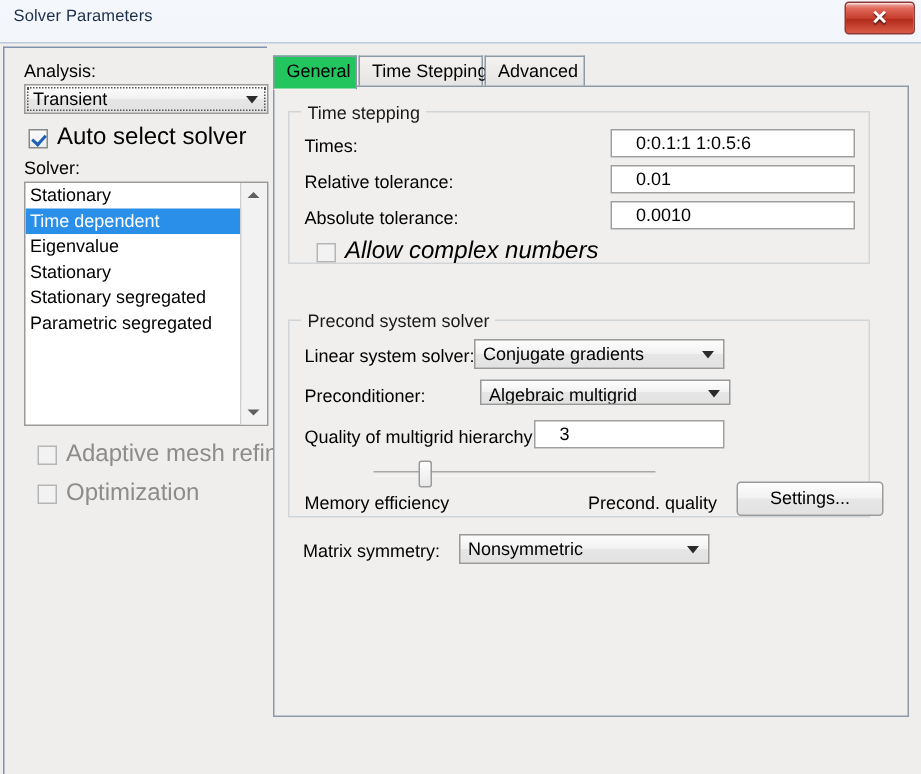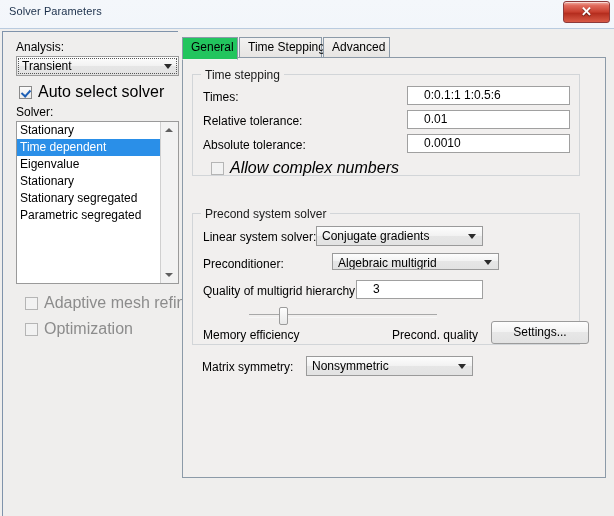--- a/index.html
+++ b/index.html
@@ -424,21 +424,21 @@
         <div class="group" style="left:9px; top:155px; width:388px; height:132px;">
           <div class="group-title">Precond system solver</div>
 
           <div class="lbl" style="left:10px; top:16px;">Linear system solver:</div>
           <div class="combo" style="left:123px; top:12px; width:167px; height:20px;padding-left:12px;">
             <div class="combo-text">Conjugate gradients</div>
             <div class="arrow"></div>
           </div>
 
           <div class="lbl" style="left:10px; top:43px;">Preconditioner:</div>
-          <div class="combo" style="left:139px; top:39px; width:167px; height:17px;">
+          <div class="combo" style="left:127px; top:39px; width:167px; height:17px;">
             <div class="combo-text">Algebraic multigrid</div>
             <div class="arrow"></div>
           </div>
 
           <div class="lbl" style="left:10px; top:70px;">Quality of multigrid hierarchy:</div>
           <div class="textbox" style="left:163px; top:66px; width:127px; height:19px;">3</div>
 
           <div class="slider" id="quality-slider" style="left:56px; top:93px; width:188px; height:18px;">
             <div class="slider-track"></div>
             <div class="slider-thumb" id="slider-thumb" style="left: 30px;"></div>

